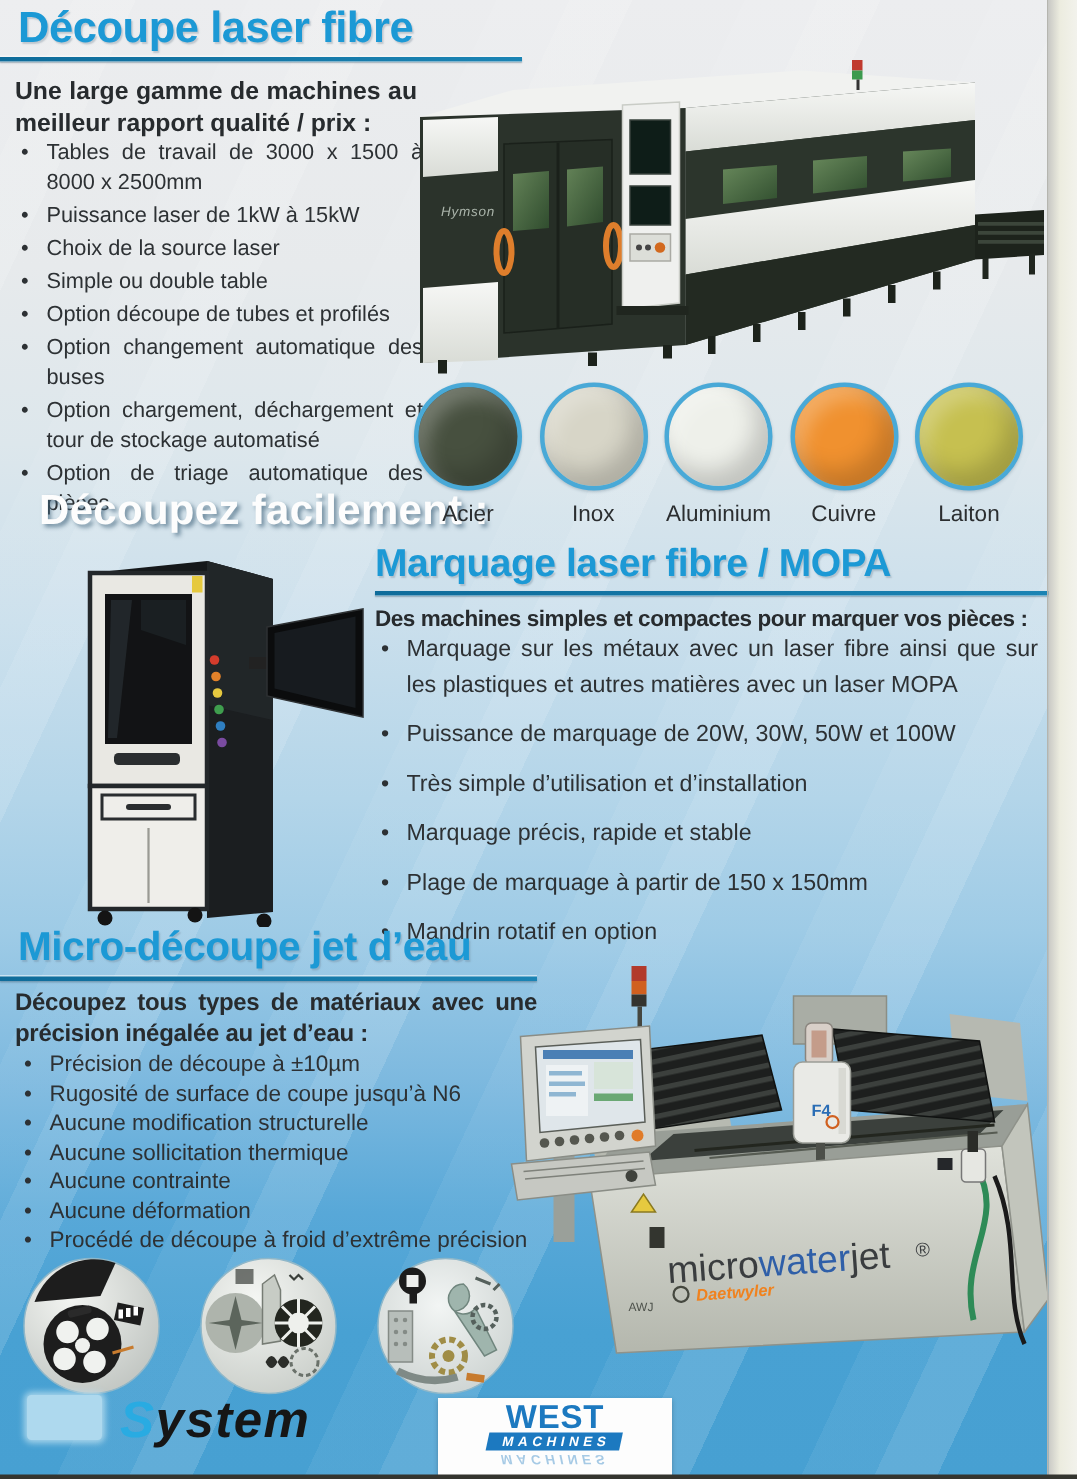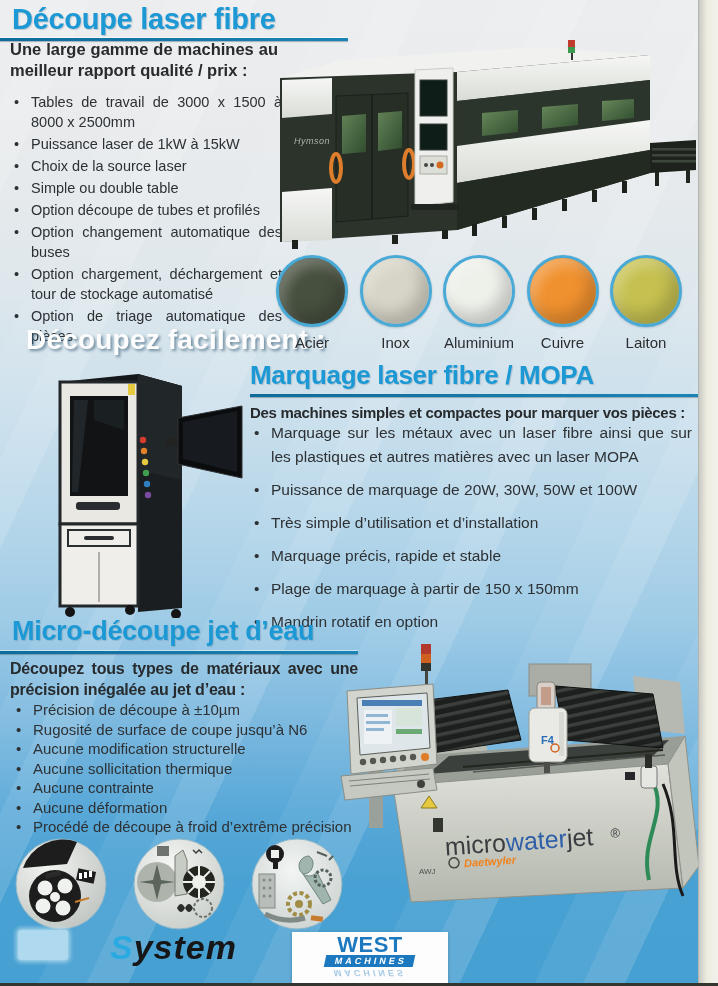--- a/index.html
+++ b/index.html
@@ -21,21 +21,21 @@
 
   
   .sec-title{position:absolute;font-weight:bold;color:#1c99d5;text-shadow:1px 1px 1px rgba(110,130,145,.35);letter-spacing:-.3px;white-space:nowrap;}
   .title1{left:12px;top:3px;font-size:29px;}
   .title3{left:12px;top:616px;font-size:27px;}
   .rule{position:absolute;height:3px;background:linear-gradient(90deg,#0f6c9a,#1b84b4);box-shadow:0 1px 1px rgba(70,100,120,.45),0 -1px 0 rgba(255,255,255,.5);}
   .rule1{left:0;top:38px;width:348px;}
   .rule3{left:0;top:651px;width:358px;}
 
   .intro{position:absolute;font-weight:bold;color:#272b2e;text-align:justify;line-height:21px;}
-  .intro1{left:10px;top:39px;width:268px;font-size:16.5px;}
+  .intro1{left:10px;top:51px;width:268px;font-size:16.5px;}
   .intro3{left:10px;top:658px;width:348px;font-size:16px;letter-spacing:-.2px;}
 
   ul.blist{position:absolute;margin:0;padding:0;list-style:none;}
   ul.blist li{position:relative;padding-left:21px;text-align:justify;}
   ul.blist li::before{content:"\2022";position:absolute;left:4px;top:0;color:#2d3134;}
   .list1{left:10px;top:92px;width:272px;font-size:14.5px;line-height:20px;}
   .list1 li{margin-bottom:2px;}
   .list3{left:12px;top:701px;width:352px;font-size:15px;line-height:17.5px;}
   .list3 li{margin-bottom:2px;}
 
@@ -58,21 +58,21 @@
   .mat-label{margin-top:7px;font-size:15px;color:#2b2e30;white-space:nowrap;}
 
   
   .laser-photo{position:absolute;left:272px;top:40px;width:424px;height:212px;}
   .marker-photo{position:absolute;left:28px;top:360px;width:218px;height:258px;}
   .waterjet-photo{position:absolute;left:333px;top:636px;width:367px;height:270px;}
   .samples{position:absolute;left:15px;top:838px;display:flex;gap:26px;}
   .sample{width:92px;height:92px;}
 
   
-  .system-logo{position:absolute;left:18px;top:930px;display:flex;align-items:flex-end;gap:30px;}
+  .system-logo{position:absolute;left:18px;top:930px;display:flex;align-items:flex-end;}
   .system-patch{width:50px;height:30px;background:#aed9ee;border-radius:3px;margin-right:12px;margin-bottom:4px;box-shadow:0 0 4px 2px rgba(190,225,240,.8);}
   .system-text{font-size:34px;font-style:italic;font-weight:600;letter-spacing:1px;line-height:1;}
   .system-text .s{color:#29abe2;}
   .system-text .rest{color:#161616;}
   .west-box{position:absolute;left:292px;top:932px;width:156px;height:63px;background:#fdfdfd;box-shadow:0 1px 3px rgba(40,70,90,.4);display:flex;flex-direction:column;align-items:center;padding-top:2px;box-sizing:border-box;}
   .west-word{color:#1c79c0;font-weight:bold;font-size:22px;line-height:21px;letter-spacing:.5px;}
   .west-bar{background:#1c79c0;transform:skewX(-12deg);color:#ffffff;font-size:9px;font-weight:bold;letter-spacing:3px;padding:1px 7px 1px 10px;line-height:10px;}
   .west-reflect{transform:scaleY(-1) skewX(-12deg);opacity:.38;color:#1c79c0;font-size:9px;font-weight:bold;letter-spacing:3px;line-height:10px;margin-top:1px;}
   svg text{font-family:"Liberation Sans",sans-serif;}
 </style>

